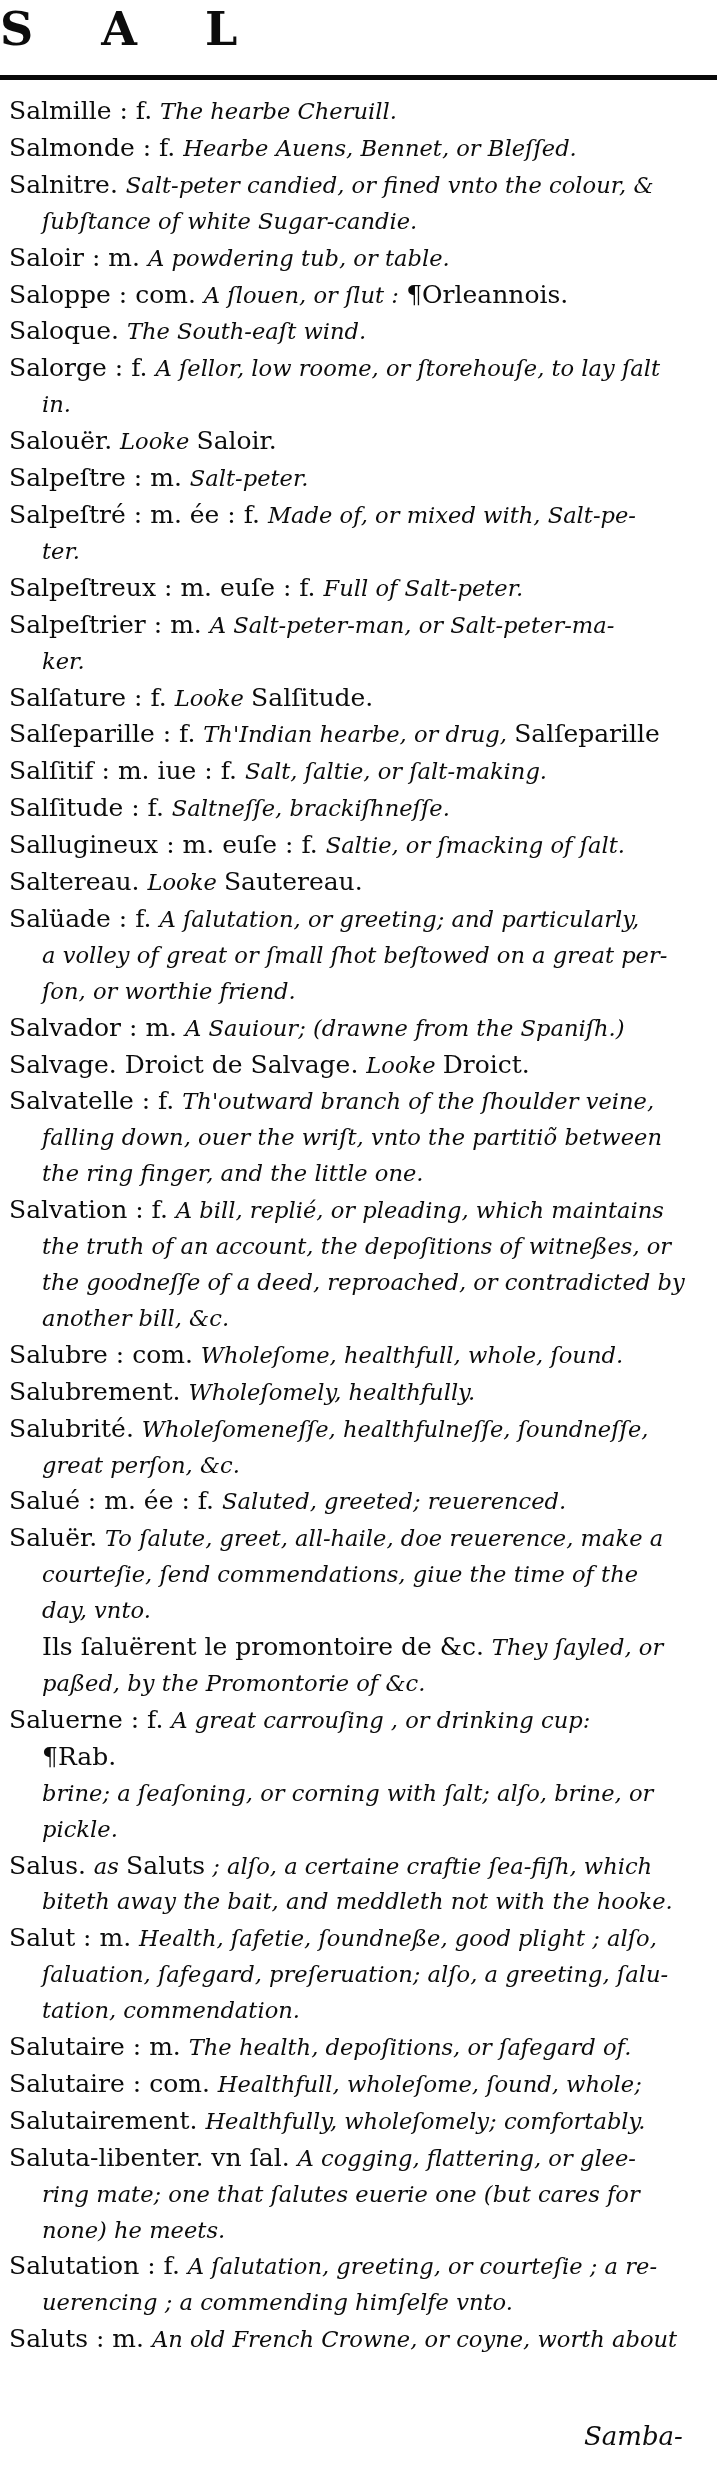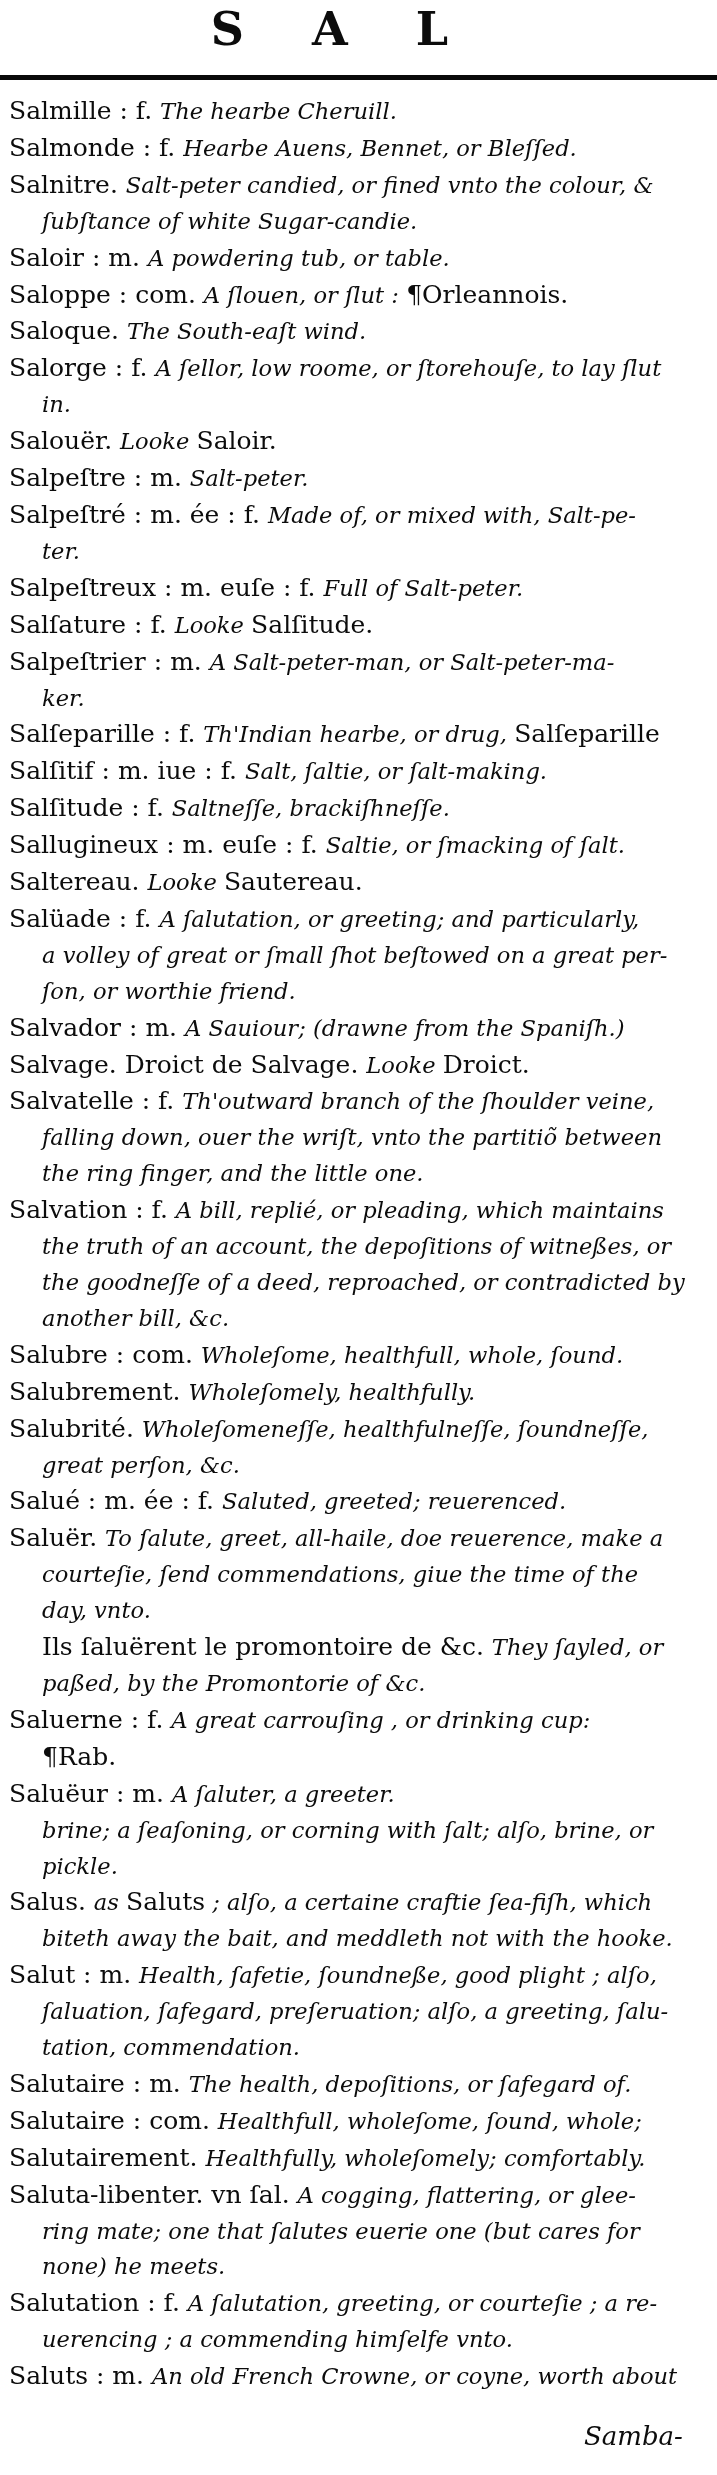--- a/index.html
+++ b/index.html
@@ -4,21 +4,21 @@
 <style>
   html,body{margin:0;padding:0;}
   body{
     width:717px;height:2475px;
     background:#ffffff;color:#0c0c0c;
     position:relative;overflow:hidden;
     font-family:"DejaVu Serif","Liberation Serif",serif;
   }
   .header{
     position:absolute;top:2px;left:0;width:100%;
-    text-align:center;font-weight:bold;font-size:46px;
+    text-align:left;font-weight:bold;font-size:46px;
     letter-spacing:26px;padding-right:32px;box-sizing:border-box;
     white-space:nowrap;
   }
   .rule{
     position:absolute;top:75px;left:0;width:717px;height:5px;
     background:#090909;
   }
   #entries{
     position:absolute;top:94px;left:9px;width:702px;
   }
@@ -52,42 +52,42 @@
     <div class="entry">
       <div class="line"><span class="rom">Saloir : m. </span><span class="ital">A powdering tub, or table.</span></div>
     </div>
     <div class="entry">
       <div class="line"><span class="rom">Saloppe : com. </span><span class="ital">A ſlouen, or ſlut : </span><span class="rom">¶Orleannois.</span></div>
     </div>
     <div class="entry">
       <div class="line"><span class="rom">Saloque. </span><span class="ital">The South-eaſt wind.</span></div>
     </div>
     <div class="entry">
-      <div class="line"><span class="rom">Salorge : f. </span><span class="ital">A ſellor, low roome, or ſtorehouſe, to lay ſlut</span></div>
+      <div class="line"><span class="rom">Salorge : f. </span><span class="ital">A ſellor, low roome, or ſtorehouſe, to lay ſalt</span></div>
       <div class="line cont"><span class="ital">in.</span></div>
     </div>
     <div class="entry">
       <div class="line"><span class="rom">Salouër. </span><span class="ital">Looke </span><span class="rom">Saloir.</span></div>
     </div>
     <div class="entry">
       <div class="line"><span class="rom">Salpeſtre : m. </span><span class="ital">Salt-peter.</span></div>
     </div>
     <div class="entry">
       <div class="line"><span class="rom">Salpeſtré : m. ée : f. </span><span class="ital">Made of, or mixed with, Salt-pe-</span></div>
       <div class="line cont"><span class="ital">ter.</span></div>
     </div>
     <div class="entry">
       <div class="line"><span class="rom">Salpeſtreux : m. euſe : f. </span><span class="ital">Full of Salt-peter.</span></div>
     </div>
     <div class="entry">
-      <div class="line"><span class="rom">Salſature : f. </span><span class="ital">Looke </span><span class="rom">Salſitude.</span></div>
+      <div class="line"><span class="rom">Salpeſtrier : m. </span><span class="ital">A Salt-peter-man, or Salt-peter-ma-</span></div>
+      <div class="line cont"><span class="ital">ker.</span></div>
     </div>
     <div class="entry">
-      <div class="line"><span class="rom">Salpeſtrier : m. </span><span class="ital">A Salt-peter-man, or Salt-peter-ma-</span></div>
-      <div class="line cont"><span class="ital">ker.</span></div>
+      <div class="line"><span class="rom">Salſature : f. </span><span class="ital">Looke </span><span class="rom">Salſitude.</span></div>
     </div>
     <div class="entry">
       <div class="line"><span class="rom">Salſeparille : f. </span><span class="ital">Th'Indian hearbe, or drug, </span><span class="rom">Salſeparille</span></div>
     </div>
     <div class="entry">
       <div class="line"><span class="rom">Salſitif : m. iue : f. </span><span class="ital">Salt, ſaltie, or ſalt-making.</span></div>
     </div>
     <div class="entry">
       <div class="line"><span class="rom">Salſitude : f. </span><span class="ital">Saltneſſe, brackiſhneſſe.</span></div>
     </div>
@@ -139,23 +139,20 @@
       <div class="line cont"><span class="ital">courteſie, ſend commendations, giue the time of the</span></div>
       <div class="line cont"><span class="ital">day, vnto.</span></div>
       <div class="line cont"><span class="rom">Ils ſaluërent le promontoire de &amp;c. </span><span class="ital">They ſayled, or</span></div>
       <div class="line cont"><span class="ital">paßed, by the Promontorie of &amp;c.</span></div>
     </div>
     <div class="entry">
       <div class="line"><span class="rom">Saluerne : f. </span><span class="ital">A great carrouſing , or drinking cup:</span></div>
       <div class="line cont"><span class="rom">¶Rab.</span></div>
     </div>
     <div class="entry">
-      <div class="line"><span class="rom">Saluëur : m. </span><span class="ital">A ſaluter, a greeter.</span></div>
-    </div>
-    <div class="entry">
       <div class="line cont"><span class="ital">brine; a ſeaſoning, or corning with ſalt; alſo, brine, or</span></div>
       <div class="line cont"><span class="ital">pickle.</span></div>
     </div>
     <div class="entry">
       <div class="line"><span class="rom">Salus. </span><span class="ital">as </span><span class="rom">Saluts</span><span class="ital"> ; alſo, a certaine craftie ſea-fiſh, which</span></div>
       <div class="line cont"><span class="ital">biteth away the bait, and meddleth not with the hooke.</span></div>
     </div>
     <div class="entry">
       <div class="line"><span class="rom">Salut : m. </span><span class="ital">Health, ſafetie, ſoundneße, good plight ; alſo,</span></div>
       <div class="line cont"><span class="ital">ſaluation, ſafegard, preſeruation; alſo, a greeting, ſalu-</span></div>

